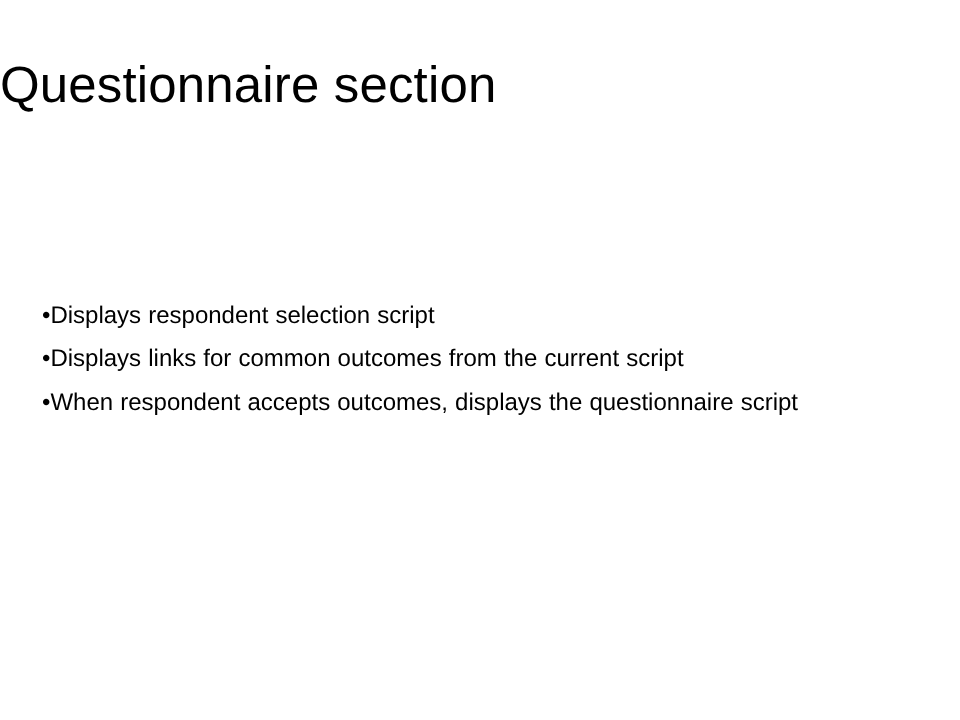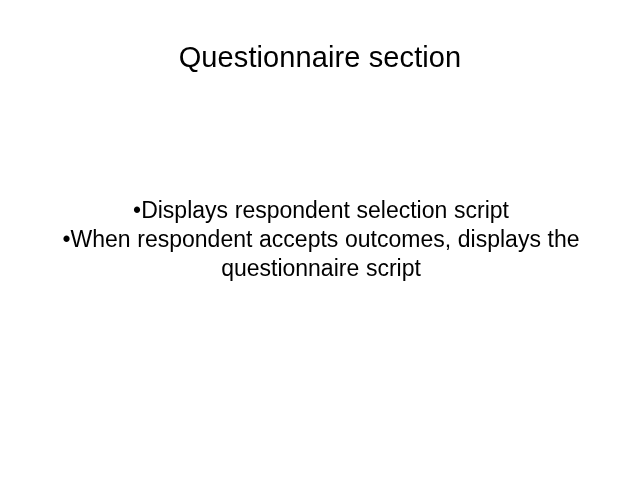--- a/index.html
+++ b/index.html
@@ -24,43 +24,43 @@
     background: #ffffff;
     box-sizing: border-box;
   }
 
   
   .slide-title {
     position: absolute;
     left: 0;
     top: 38px;
     width: 640px;
-    text-align: center;
-    font-size: 29px;
+    text-align: left;
+    font-size: 34px;
     line-height: 38px;
     font-weight: 400;
     letter-spacing: 0.1px;
     color: #000000;
     white-space: nowrap;
   }
 
   
   .slide-body {
     position: absolute;
     left: 28px;
     top: 196px;
     width: 586px;
   }
 
   .bullet-line {
-    font-size: 23px;
+    font-size: 16px;
     line-height: 29px;
     font-weight: 400;
     color: #000000;
-    text-align: center;
+    text-align: left;
     letter-spacing: 0px;
     word-spacing: 0.3px;
   }
 
   .bullet-mark {
     display: inline;
   }
 
   .bullet-text {
     display: inline;
@@ -72,19 +72,22 @@
 <div class="slide">
 
   <div class="slide-title">Questionnaire section</div>
 
   <div class="slide-body">
 
     <div class="bullet-line">
       <span class="bullet-mark">•</span><span class="bullet-text">Displays respondent selection script</span>
     </div>
 
+    <div class="bullet-line">
+      <span class="bullet-mark">•</span><span class="bullet-text">Displays links for common outcomes from the current script</span>
+    </div>
 
     <div class="bullet-line">
       <span class="bullet-mark">•</span><span class="bullet-text">When respondent accepts outcomes, displays the questionnaire script</span>
     </div>
 
   </div>
 </div>
 
 </body></html>

